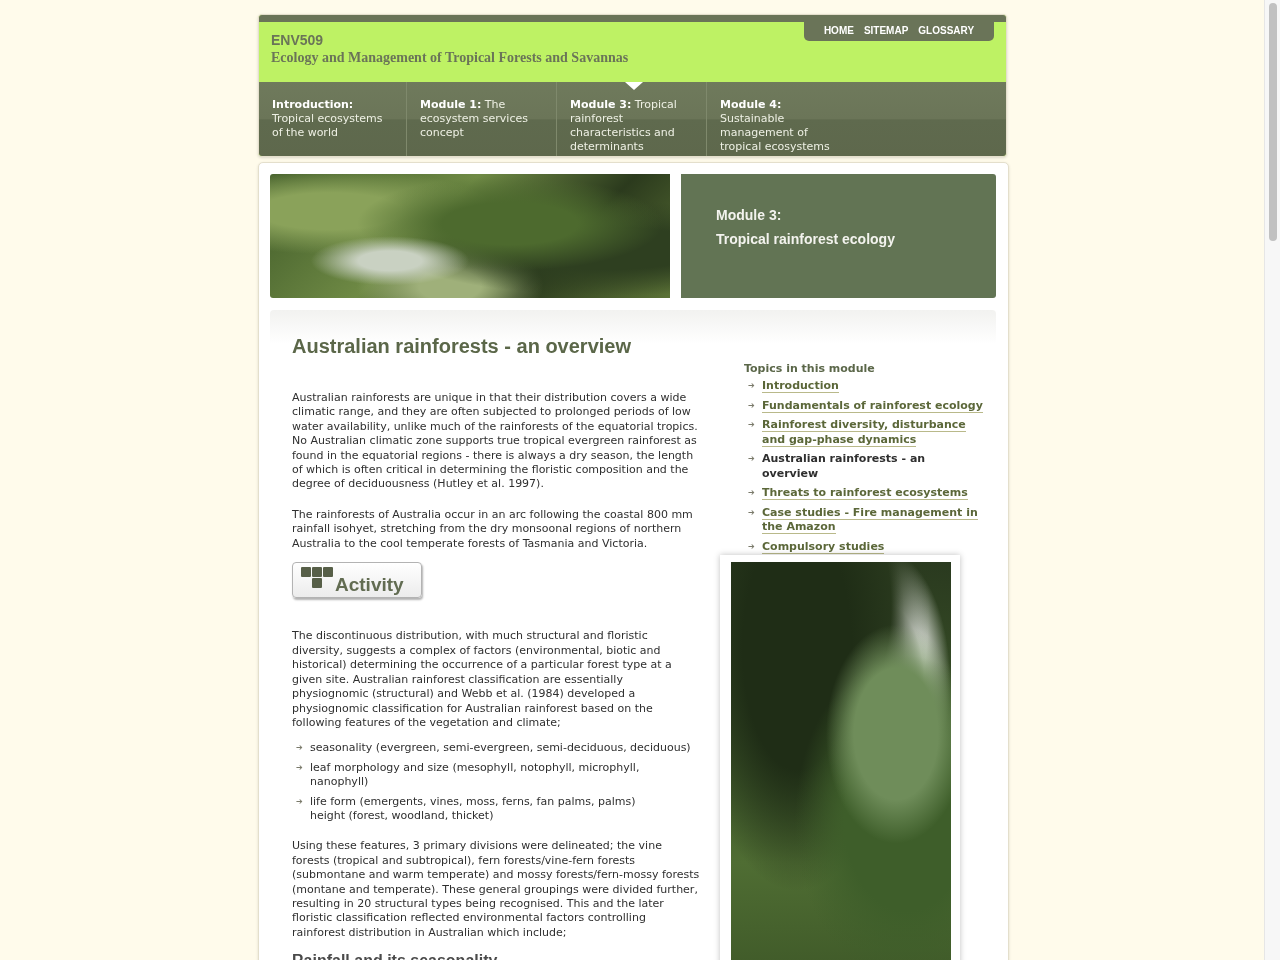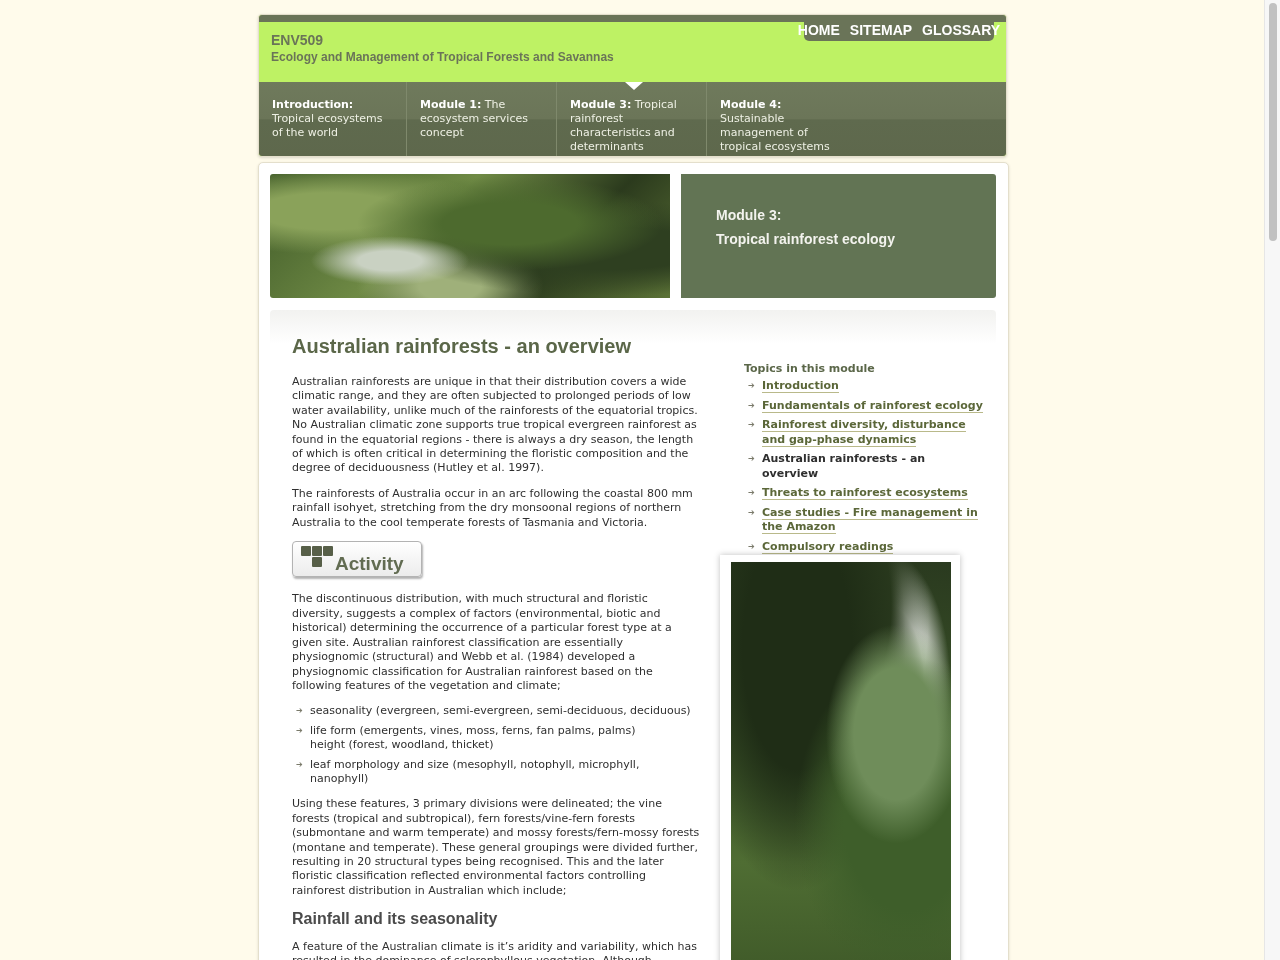--- a/index.html
+++ b/index.html
@@ -13,27 +13,27 @@
 
   
   .header {
     position:relative; height:141px; background:#bef264;
     border:1px solid #e4dfcc; border-radius:4px;
     box-shadow:0 1px 3px rgba(0,0,0,0.15);
     overflow:hidden;
   }
   .header-topbar { position:absolute; left:0; top:0; right:0; height:7px; background:#6a7458; }
   .site-code { position:absolute; left:12px; top:17px; font-family:"Liberation Sans", sans-serif; font-weight:bold; font-size:14px; color:#6a7458; }
-  .site-title { position:absolute; left:12px; top:35px; font-family:Liberation Sans, sans-serif; font-weight:bold; font-size:12px; color:#6a7458; }
+  .site-title { position:absolute; left:12px; top:35px; font-family:Liberation Serif, serif; font-weight:bold; font-size:14px; color:#6a7458; }
   .utility-nav {
     position:absolute; right:12px; top:0; height:26px; width:190px;
     background:#6a7458; border-radius:0 0 5px 5px;
     display:flex; justify-content:center; align-items:center; gap:10px;
   }
-  .utility-nav a { color:#fff; font-family:"Liberation Sans", sans-serif; font-size:14px; font-weight:bold; text-decoration:none; padding-top:4px; }
+  .utility-nav a { color:#fff; font-family:"Liberation Sans", sans-serif; font-size:10px; font-weight:bold; text-decoration:none; padding-top:4px; }
 
   .mainnav {
     position:absolute; left:0; right:0; top:67px; height:74px;
     background:linear-gradient(#6f7a5c 0%, #6b7558 50%, #5f6a4e 51%, #5e684c 100%);
     display:flex;
   }
   .mainnav .item {
     position:relative; box-sizing:border-box; padding:16px 10px 0 13px;
     border-right:1px solid #7f896c; color:#eef0e4;
     font-size:11px; line-height:14px; cursor:pointer;
@@ -74,21 +74,21 @@
     position:absolute; left:11px; top:147px; width:726px; height:34px;
     background:linear-gradient(#f2f2f0, #fff); border-radius:4px 4px 0 0;
   }
 
   .page-title {
     position:absolute; left:33px; top:172px; margin:0;
     font-family:"Liberation Sans", sans-serif; font-weight:bold; font-size:20px; color:#5b6749;
   }
 
   .article { position:absolute; left:33px; top:212px; width:408px; font-size:11px; line-height:14.4px; color:#2f2f2f; }
-  .article p { margin:0 0 11px 0; }
+  .article p { margin:16px 0 11px 0; }
   .article ul { list-style:none; margin:0 0 11px 0; padding:0 0 0 18px; }
   .article li { position:relative; margin-bottom:5px; }
   .article li::before { content:"➔"; position:absolute; left:-14px; top:0; font-size:8px; color:#7a7a6a; }
   .activity-btn {
     display:inline-block; width:130px; height:36px; margin:0 0 11px 0;
     border:1px solid #b3b3b3; border-radius:4px;
     background:linear-gradient(#fff, #ececec);
     box-shadow:1px 2px 2px rgba(0,0,0,0.3);
     position:relative; cursor:pointer; box-sizing:border-box;
   }
@@ -170,38 +170,38 @@
           <span style="left:0;top:0;"></span>
           <span style="left:11px;top:0;"></span>
           <span style="left:11px;top:11px;"></span>
           <span style="left:22px;top:0;"></span>
         </div>
         <span class="activity-label">Activity</span>
       </div>
       <p>The discontinuous distribution, with much structural and floristic diversity, suggests a complex of factors (environmental, biotic and historical) determining the occurrence of a particular forest type at a given site. Australian rainforest classification are essentially physiognomic (structural) and Webb et al. (1984) developed a physiognomic classification for Australian rainforest based on the following features of the vegetation and climate;</p>
       <ul>
         <li>seasonality (evergreen, semi-evergreen, semi-deciduous, deciduous)</li>
+        <li><span>leaf morphology and size (mesophyll, notophyll, microphyll, nanophyll)</span></li>
         <li><span>life form (emergents, vines, moss, ferns, fan palms, palms)</span><br><span>height (forest, woodland, thicket)</span></li>
-        <li><span>leaf morphology and size (mesophyll, notophyll, microphyll, nanophyll)</span></li>
       </ul>
       <p>Using these features, 3 primary divisions were delineated; the vine forests (tropical and subtropical), fern forests/vine-fern forests (submontane and warm temperate) and mossy forests/fern-mossy forests (montane and temperate). These general groupings were divided further, resulting in 20 structural types being recognised. This and the later floristic classification reflected environmental factors controlling rainforest distribution in Australian which include;</p>
       <h2>Rainfall and its seasonality</h2>
       <p>A feature of the Australian climate is it’s aridity and variability, which has resulted in the dominance of sclerophyllous vegetation. Although</p>
     </div>
 
     <div class="topics">
       <div class="heading">Topics in this module</div>
       <ul>
         <li><a href="#">Introduction</a></li>
         <li><a href="#">Fundamentals of rainforest ecology</a></li>
         <li><a href="#">Rainforest diversity, disturbance and gap-phase dynamics</a></li>
         <li>Australian rainforests - an overview</li>
         <li><a href="#">Threats to rainforest ecosystems</a></li>
         <li><a href="#">Case studies - Fire management in the Amazon</a></li>
-        <li><a href="#">Compulsory readings</a></li>
+        <li><a href="#">Compulsory studies</a></li>
       </ul>
     </div>
 
     <div class="side-photo-frame">
       <div class="side-photo"></div>
     </div>
   </div>
 </div>
 
 <div class="scrollbar">

